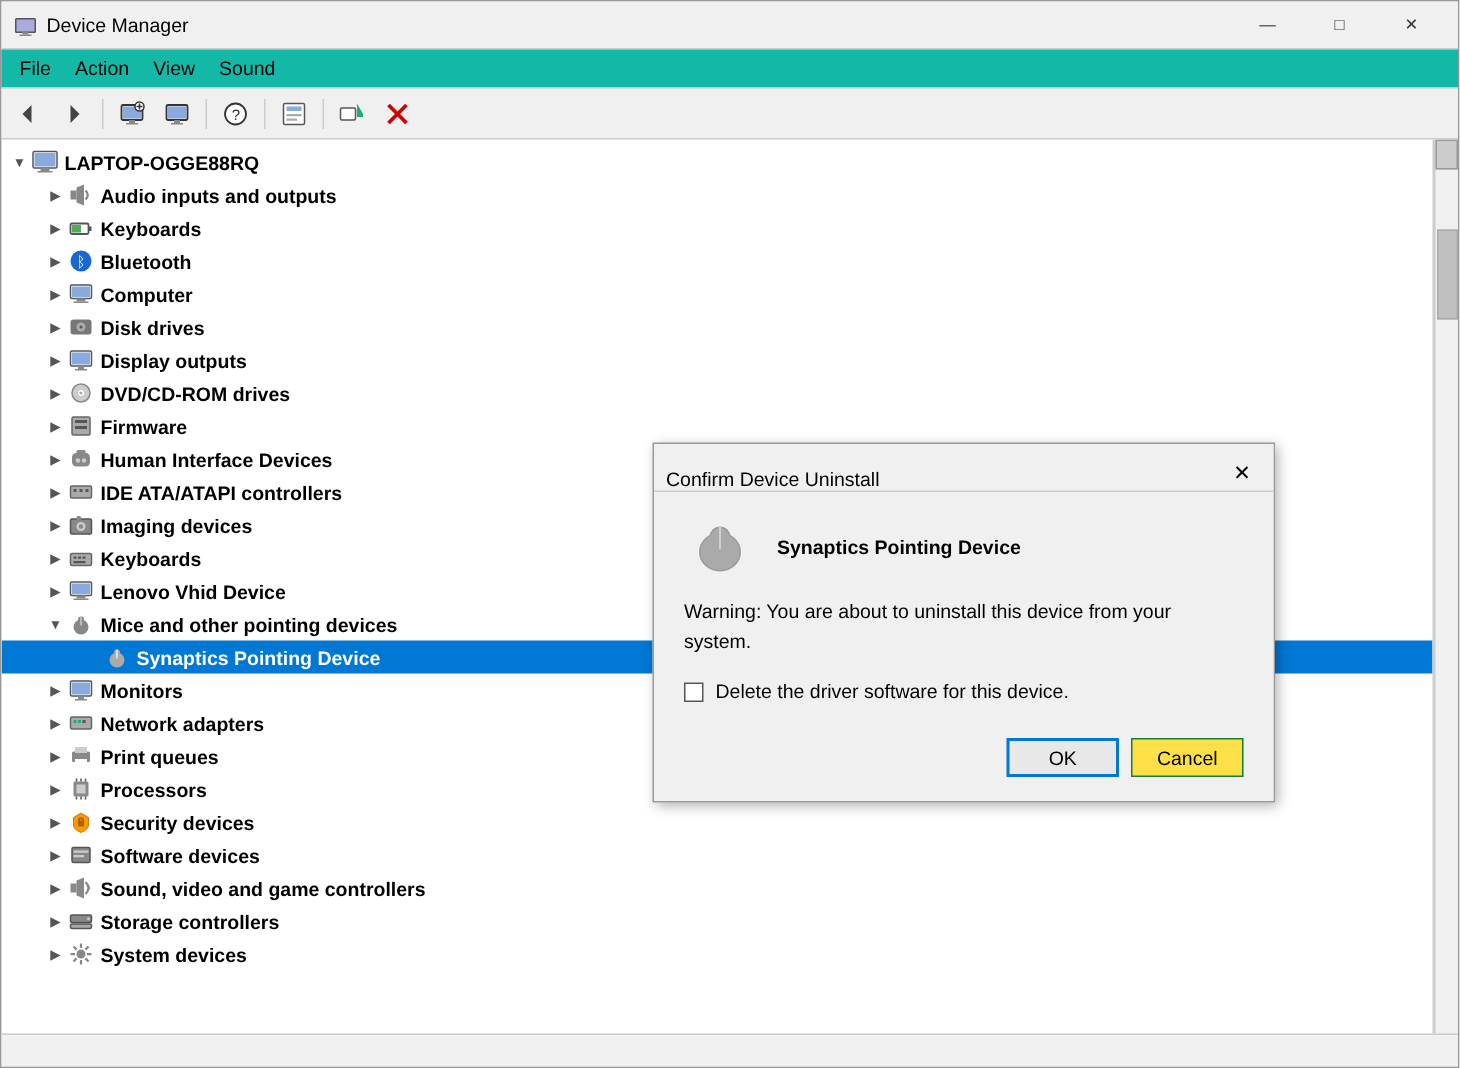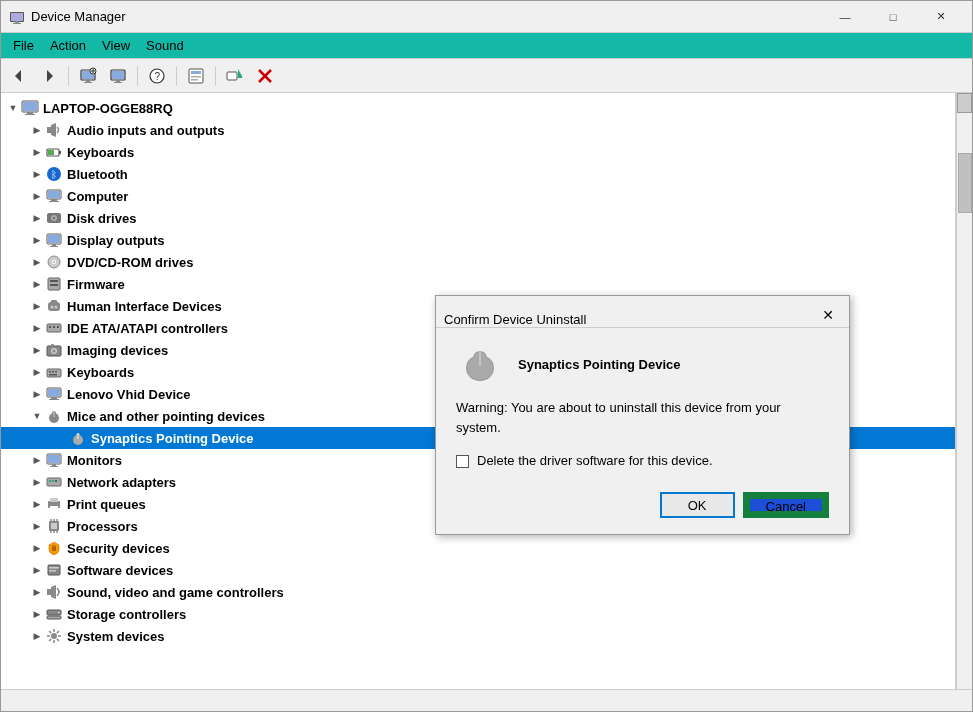--- a/index.html
+++ b/index.html
@@ -258,22 +258,22 @@
     }
     .dialog-buttons {
       display: flex;
       justify-content: flex-end;
       gap: 8px;
       padding-top: 4px;
     }
     .dialog-btn {
       min-width: 75px;
       height: 26px;
-      border: 7px solid #15803d;
-      background: #1d4ed8;
+      border: 1px solid #15803d;
+      background: #fde047;
       cursor: pointer;
       font-size: 13px;
       padding: 0 16px;
       color: #000;
     }
     .dialog-btn.primary {
       border: 2px solid #0078d4;
       background: #e8e8e8;
     }
   </style>

